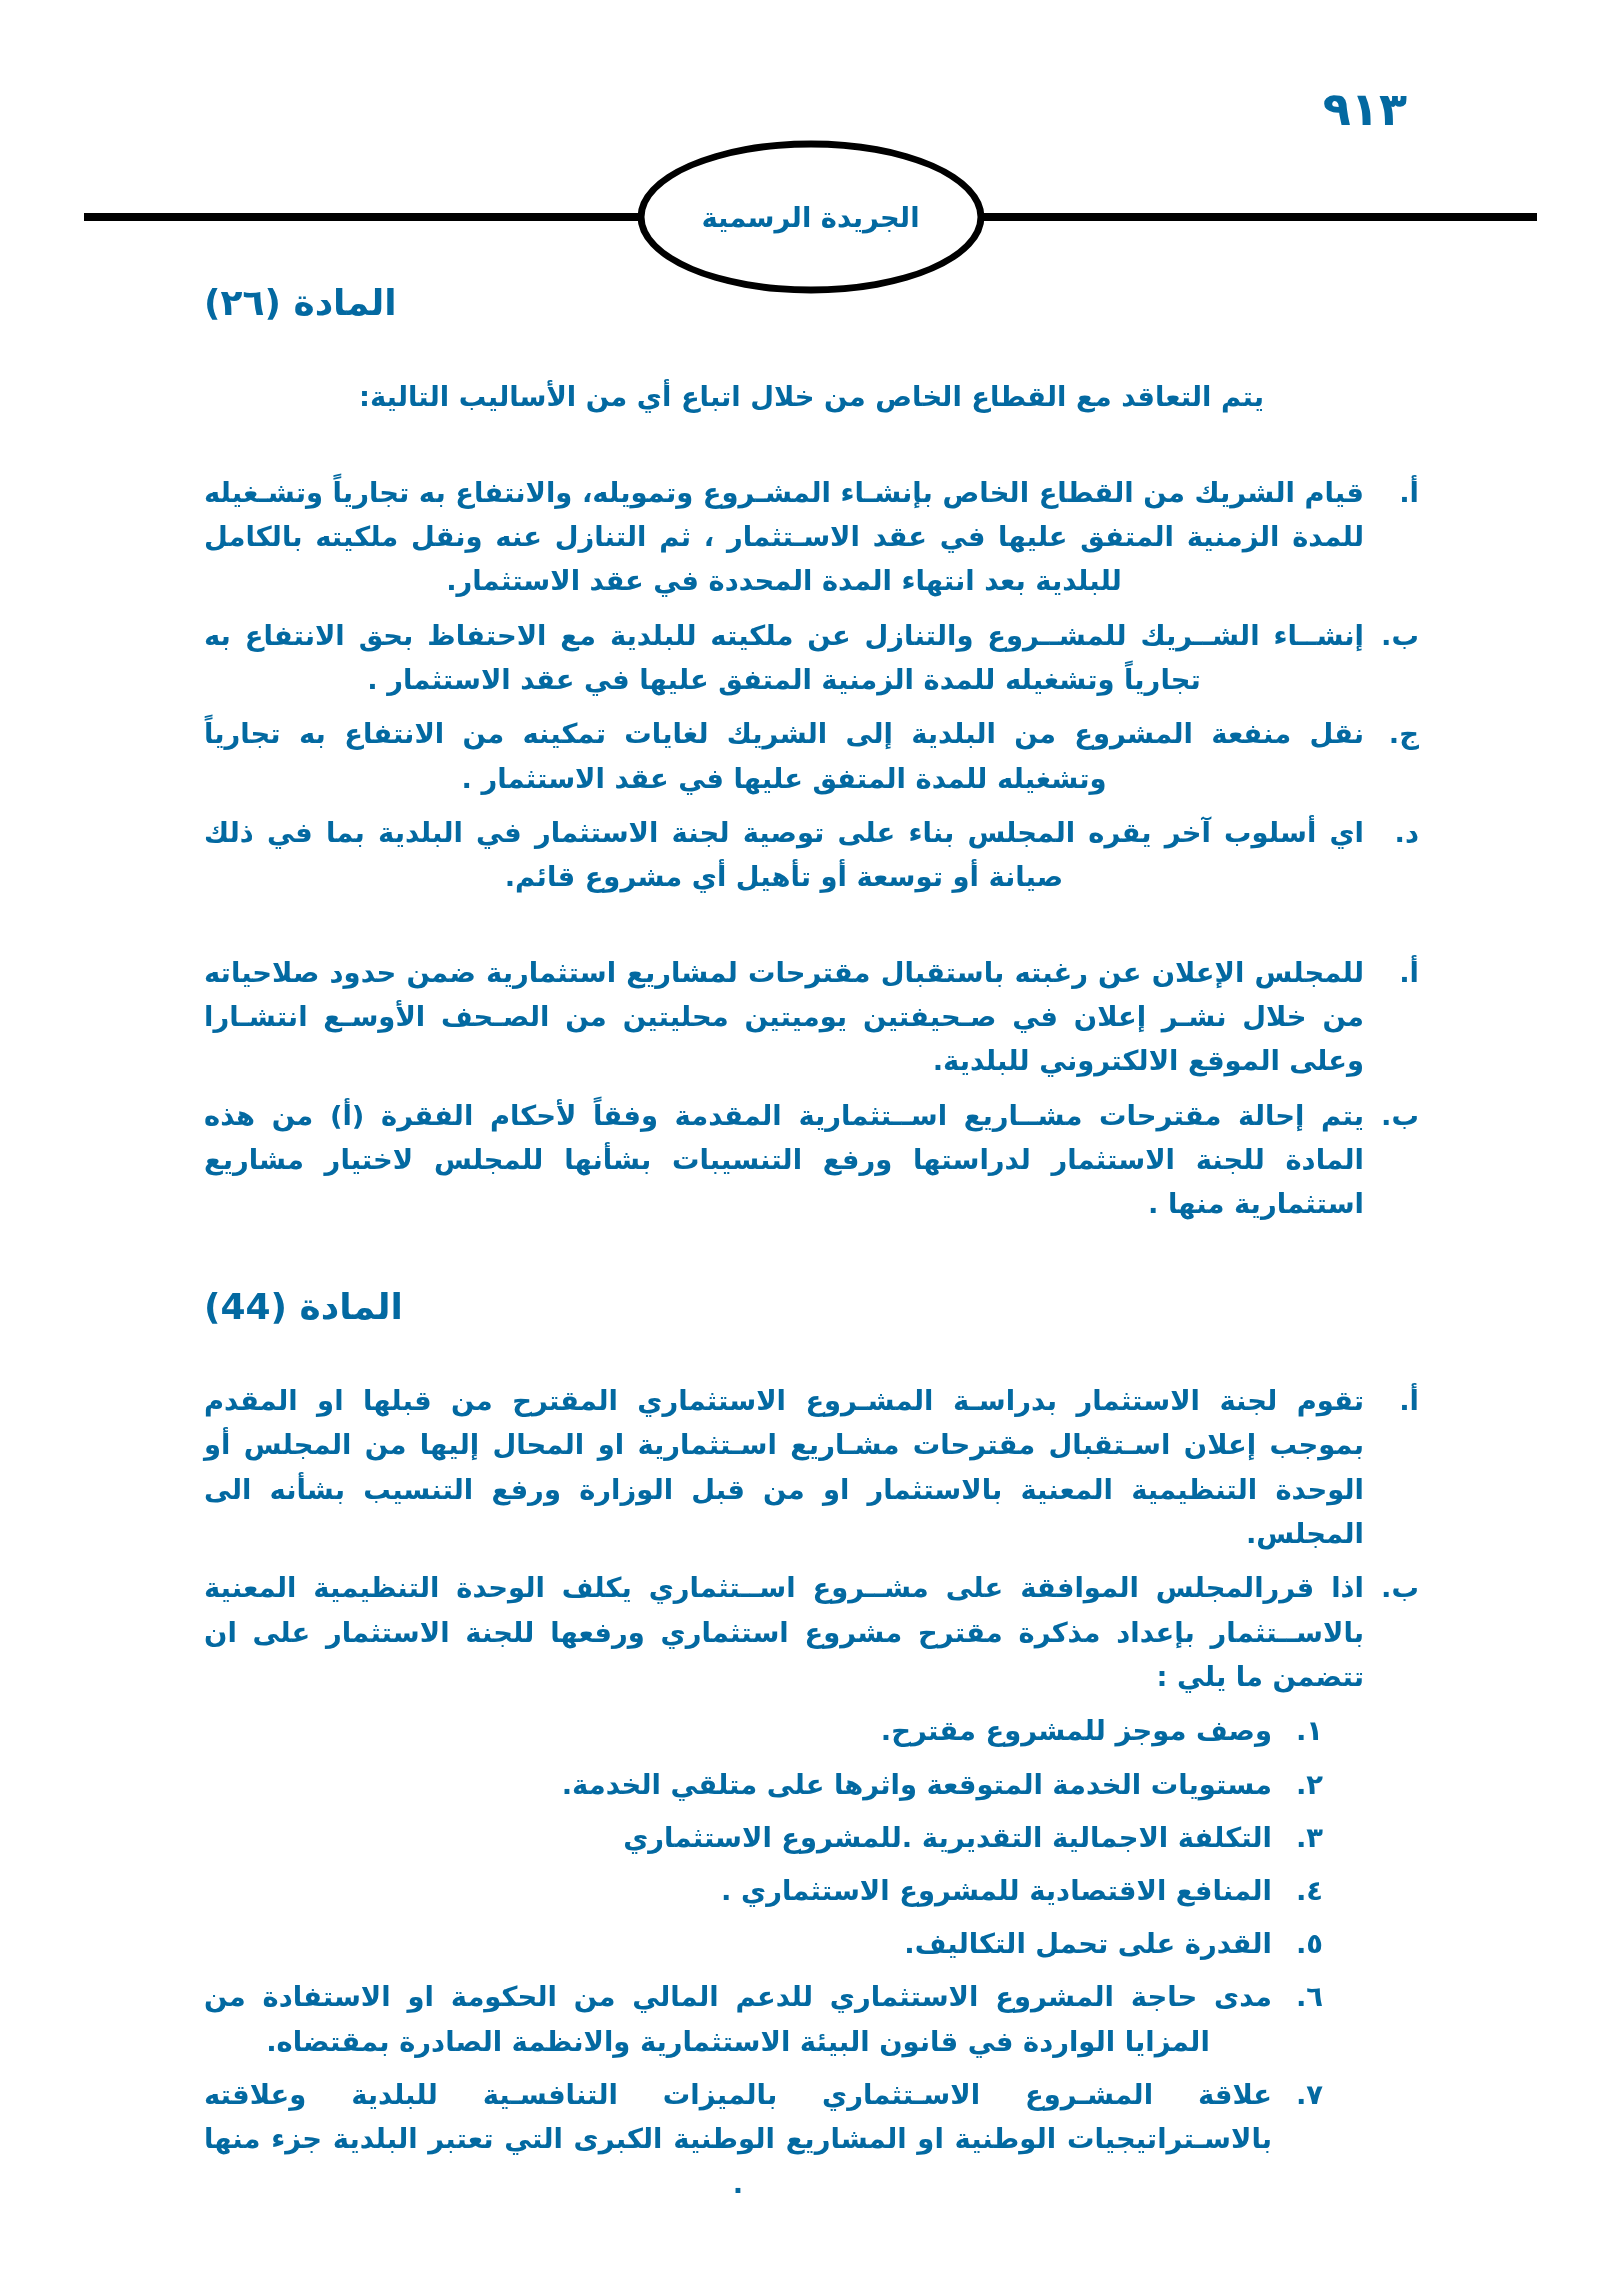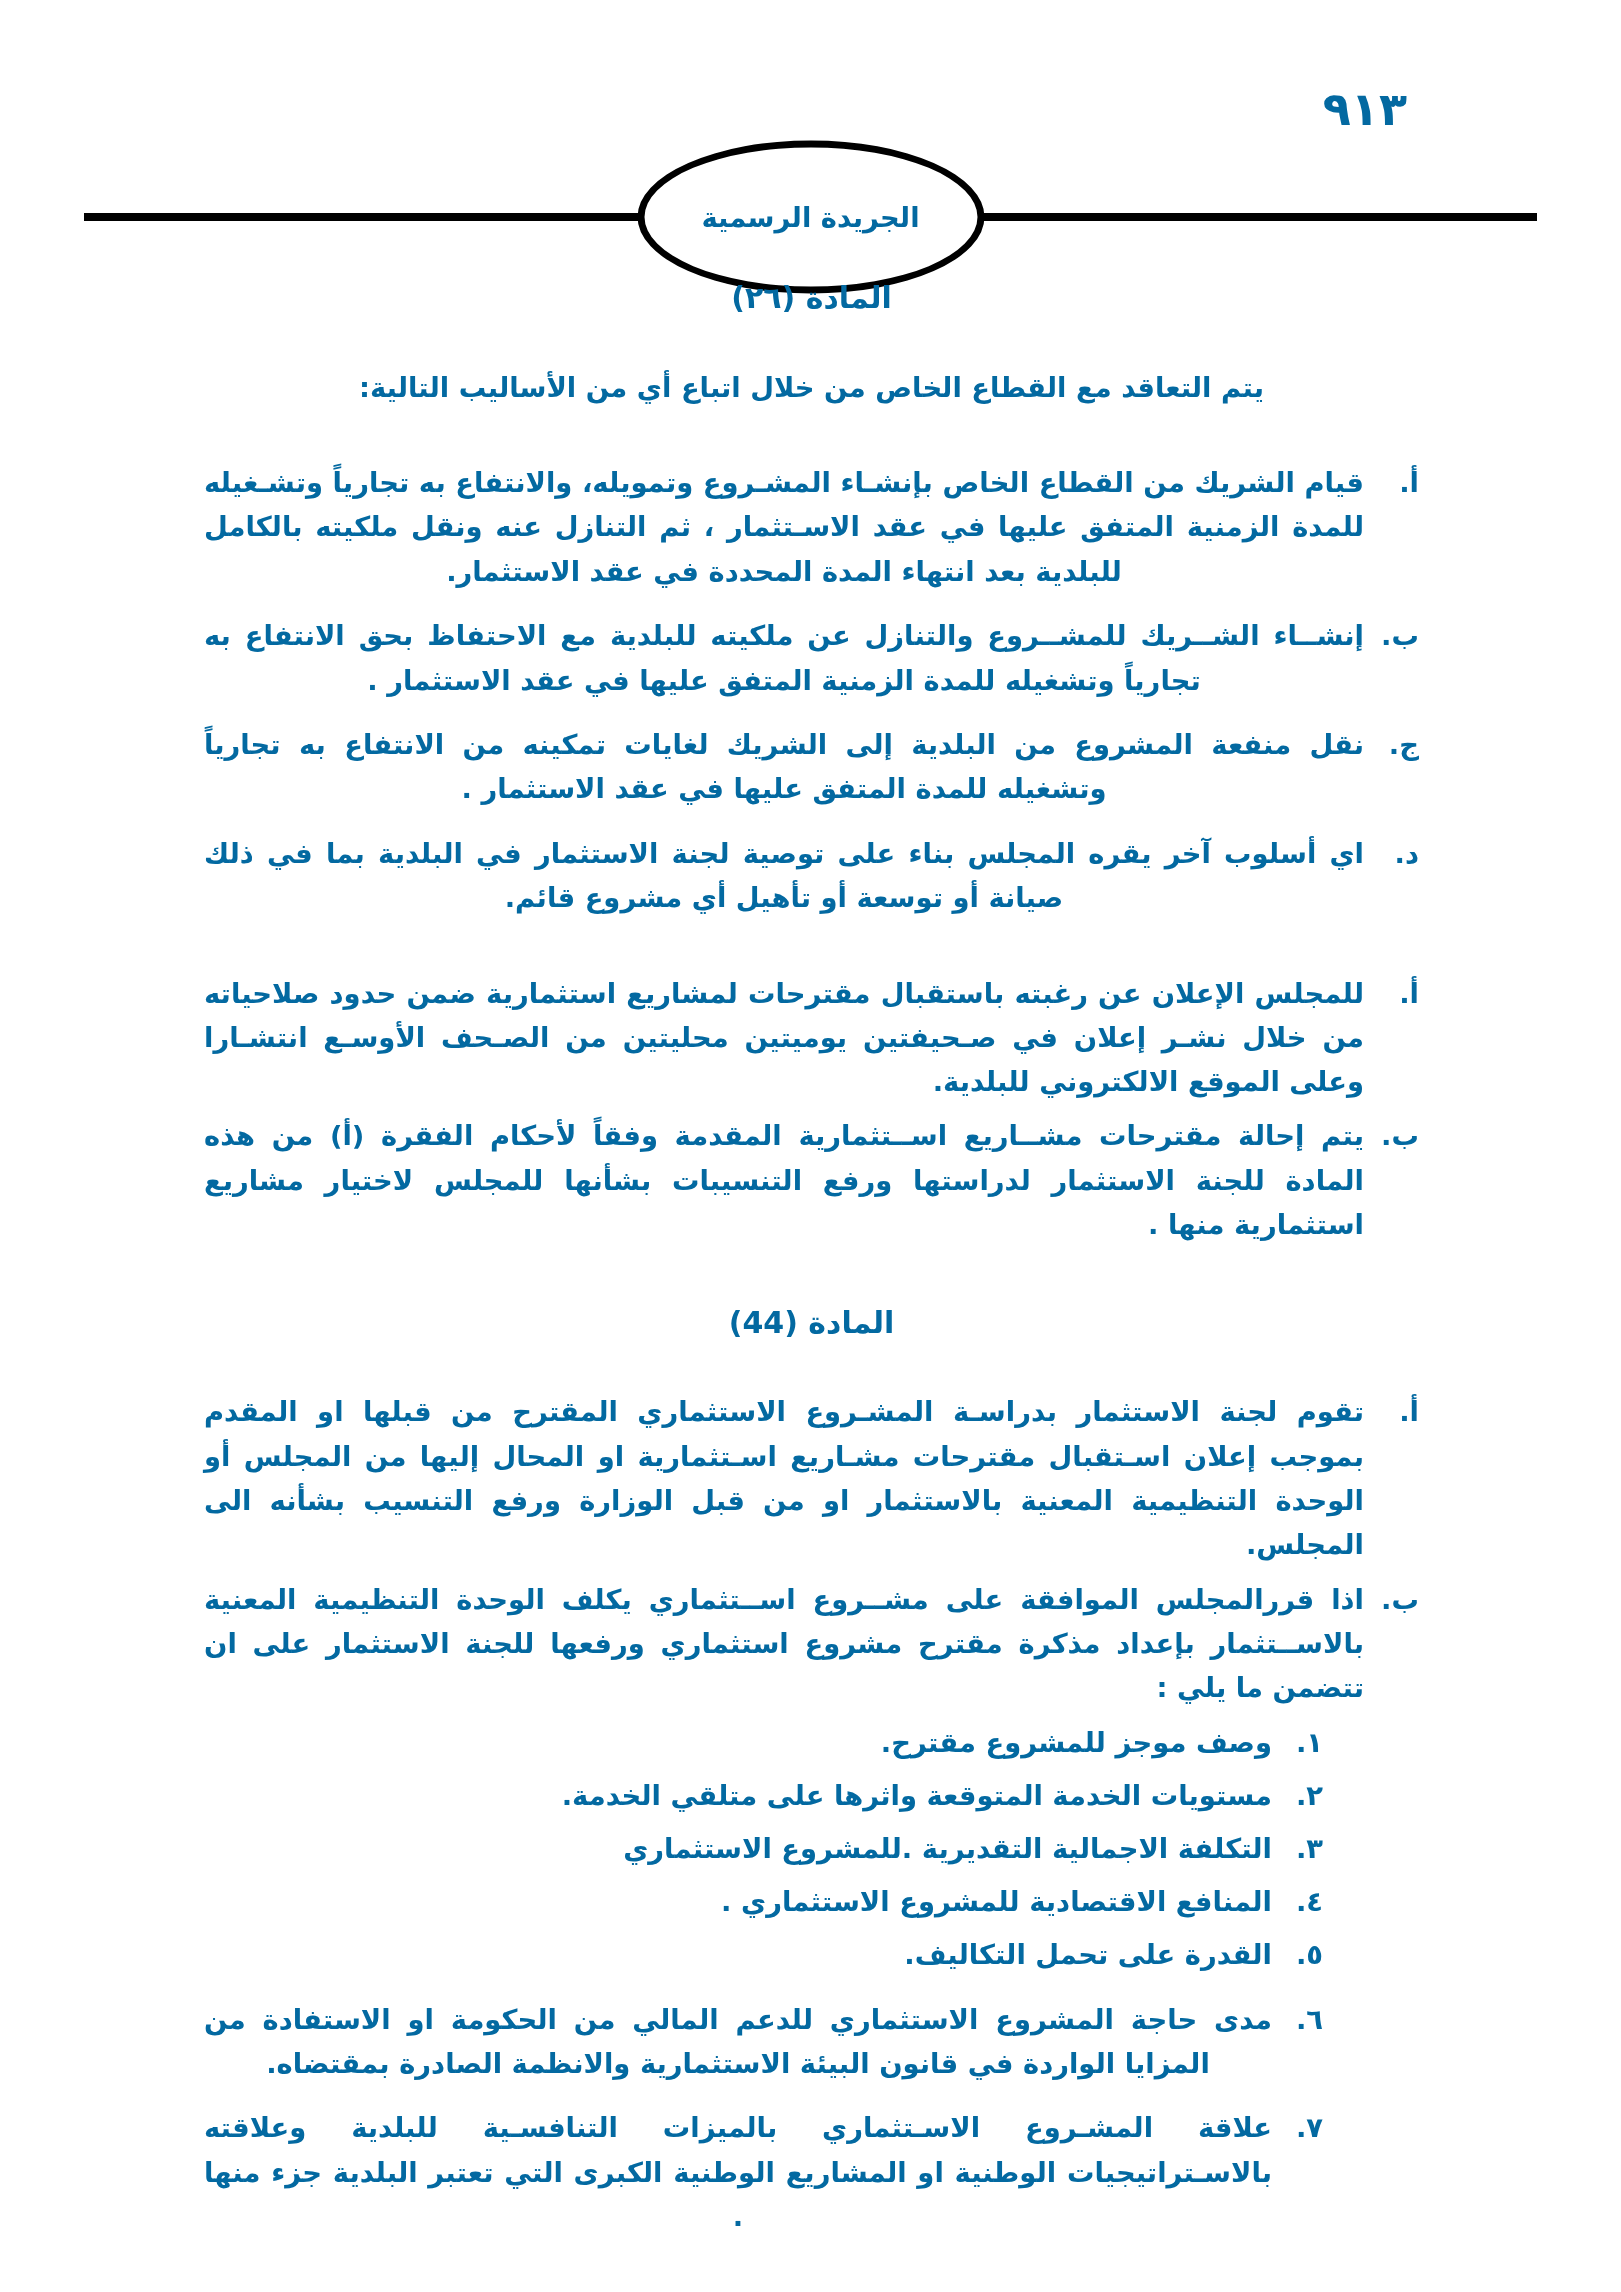--- a/index.html
+++ b/index.html
@@ -51,41 +51,41 @@
   
   .content {
     position: absolute;
     top: 274px;
     right: 202px;
     width: 1215px;
     font-size: 27.4px;
     line-height: 1.62;
   }
   .article-heading {
-    font-size: 30px;
+    font-size: 36px;
     margin: 0 0 43px 0;
-    text-align: center;
+    text-align: left;
   }
   .article-intro {
     margin: 0 0 51px 0;
     text-align: center;
   }
   .article { margin: 0 0 51px 0; }
   .item {
     position: relative;
     padding-right: 55px;
     margin-bottom: 9.8px;
   }
   .item > .marker {
     position: absolute;
     right: 0;
     top: 0;
   }
   .item-text { text-align: justify; }
-  .center-last { text-align-last: center; margin-top: 20px; }
+  .center-last { text-align-last: center; }
   .sub-list { margin-right: 96px; }
   .sub-list .item { padding-right: 51px; margin-bottom: 8.8px; }
 </style>
 </head>
 <body>
 
 <div class="page">
 
   <div class="page-number">٩١٣</div>
 

